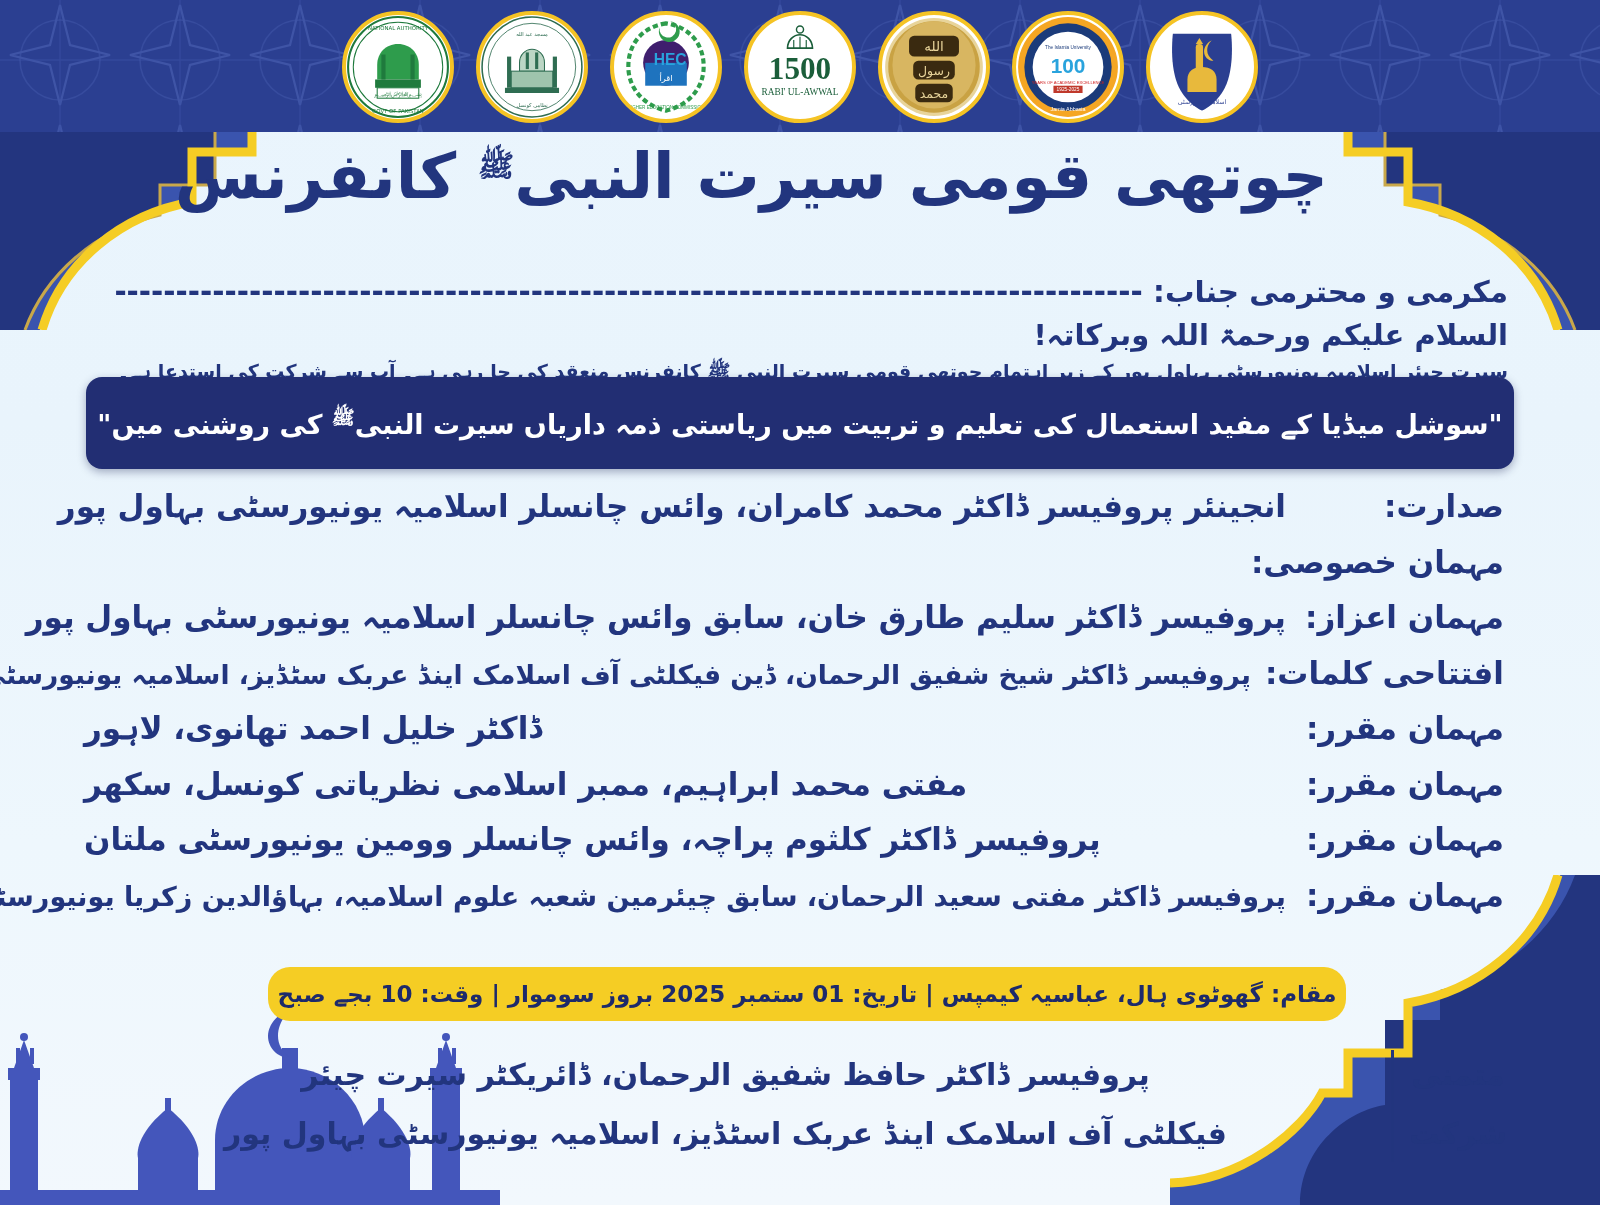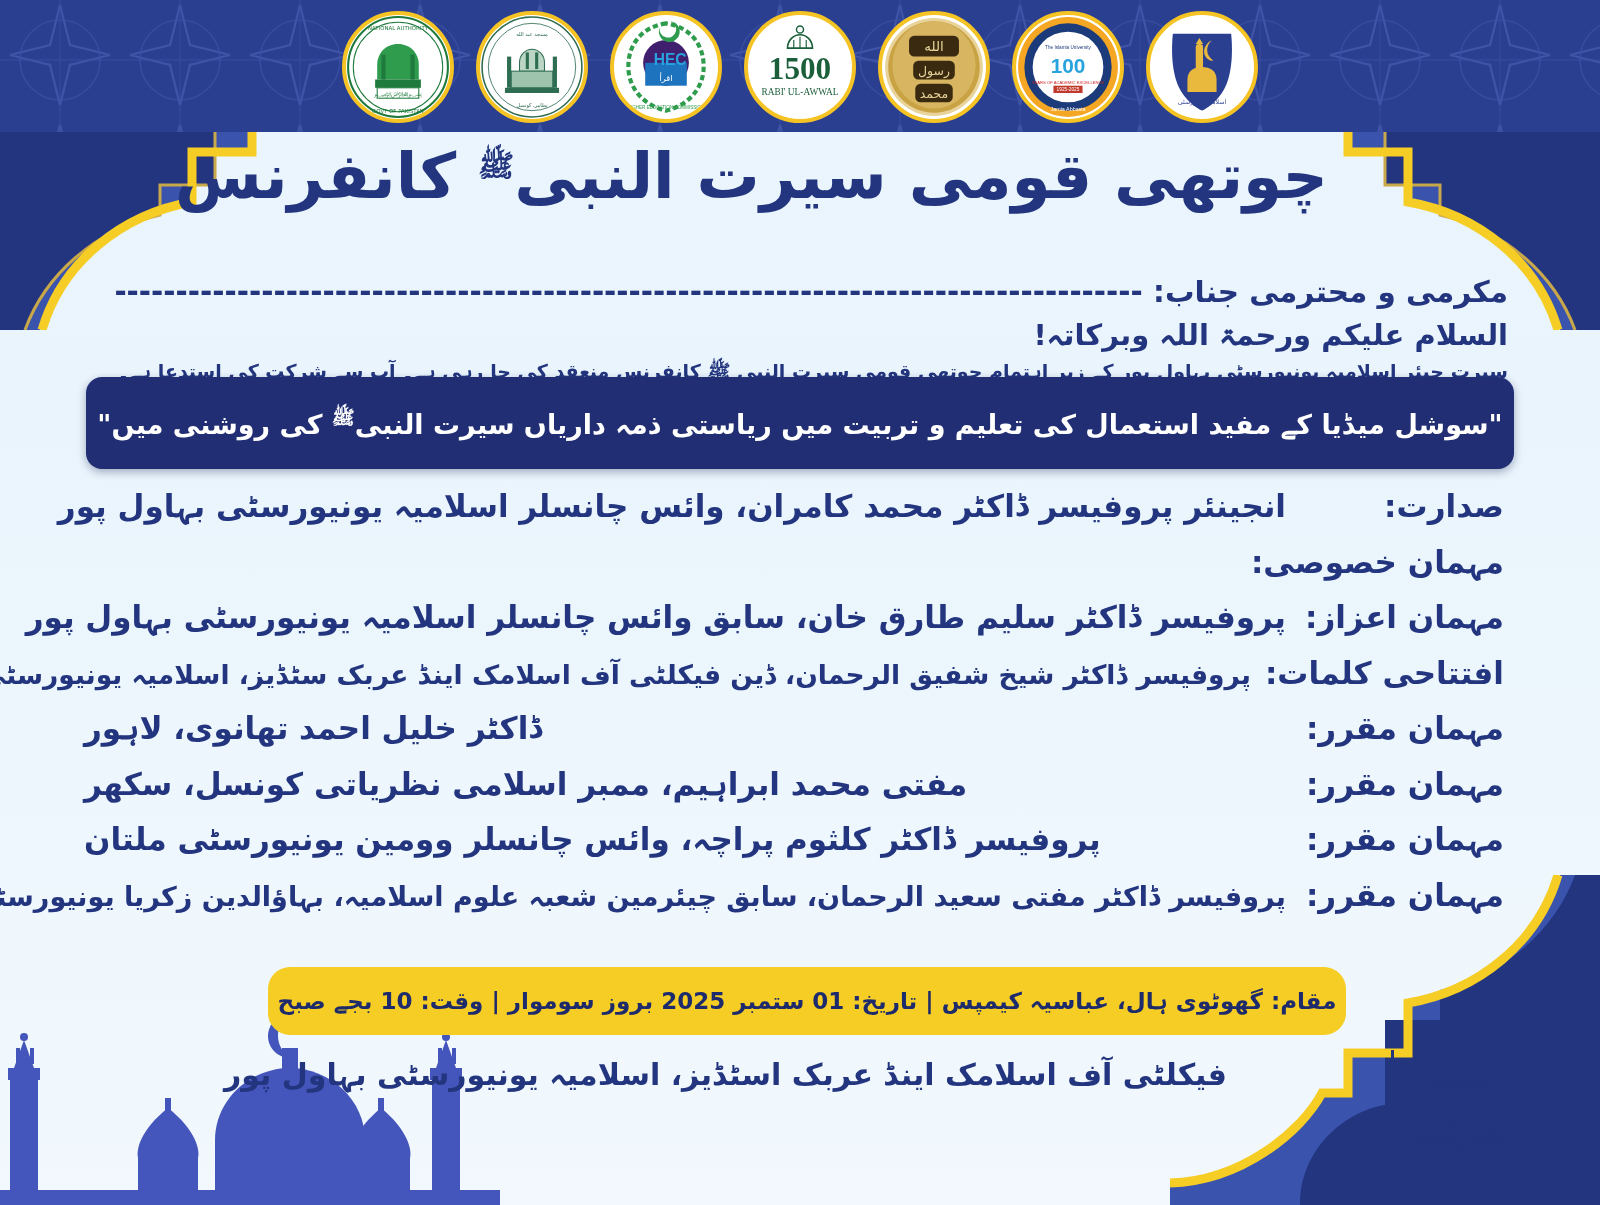--- a/index.html
+++ b/index.html
@@ -100,21 +100,21 @@
     padding-left:14px;box-sizing:border-box;
   }
   .sp-name{
     flex:1 1 auto;text-align:left;
     font-size:31px;font-weight:700;color:#22357e;white-space:nowrap;
     direction:rtl;
   }
 
   
   .venue-bar{
-    position:absolute;left:268px;top:967px;width:1078px;height:68px;
+    position:absolute;left:268px;top:967px;width:1078px;height:54px;
     background:#f5cd24;border-radius:22px;
     display:flex;align-items:center;justify-content:center;
     z-index:7;direction:rtl;
   }
   .venue-text{
     color:#1d2a6b;font-size:32px;font-weight:700;white-space:nowrap;
   }
 
   
   .signature{
@@ -365,17 +365,18 @@
     <div class="venue-text" style="font-size: 23px;">مقام: گھوٹوی ہال، عباسیہ کیمپس | تاریخ: 01 ستمبر 2025 بروز سوموار | وقت: 10 بجے صبح</div>
   </div>
 
   <div class="signature">
     <div class="sig-label">
       <div>متمنی</div>
       <div>شرکت</div>
     </div>
     <div class="sig-divider"></div>
     <div class="sig-lines">
+      <div class="sig-line">پروفیسر ڈاکٹر حافظ شفیق الرحمان، ڈائریکٹر سیرت چیئر</div>
       <div class="sig-line">فیکلٹی آف اسلامک اینڈ عربک اسٹڈیز، اسلامیہ یونیورسٹی بہاول پور</div>
     </div>
   </div>
 
 </div>
 
 </body></html>

